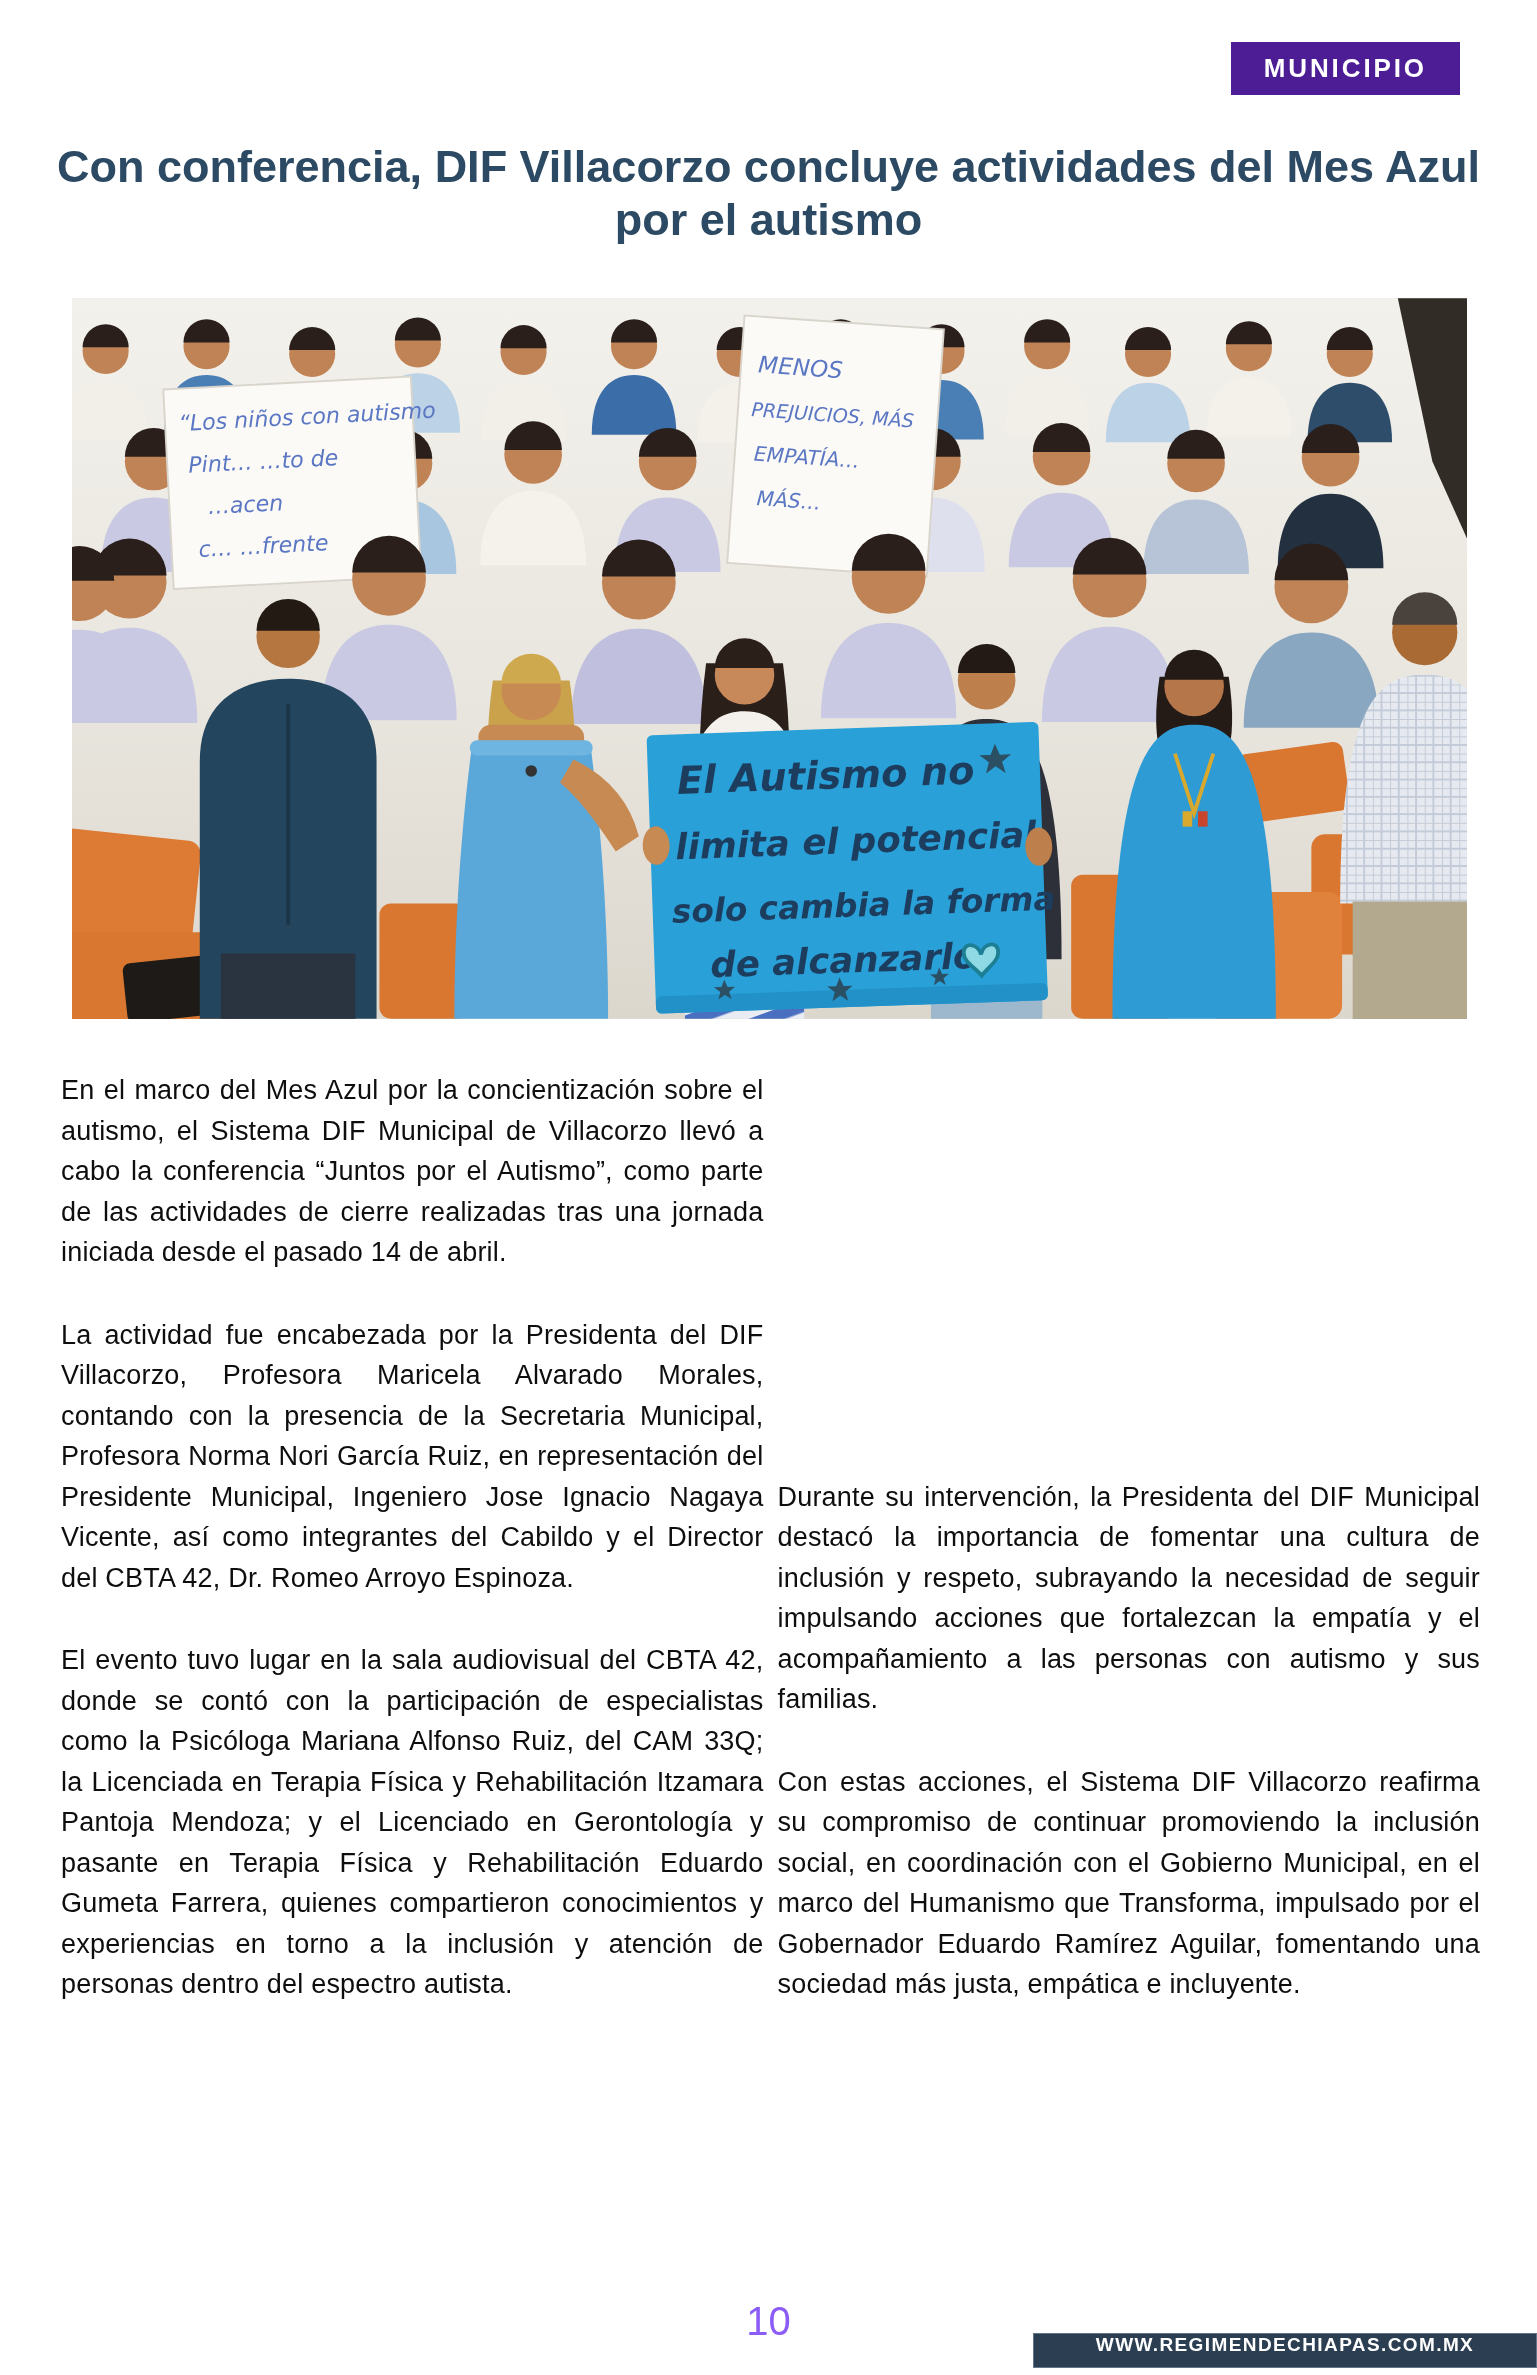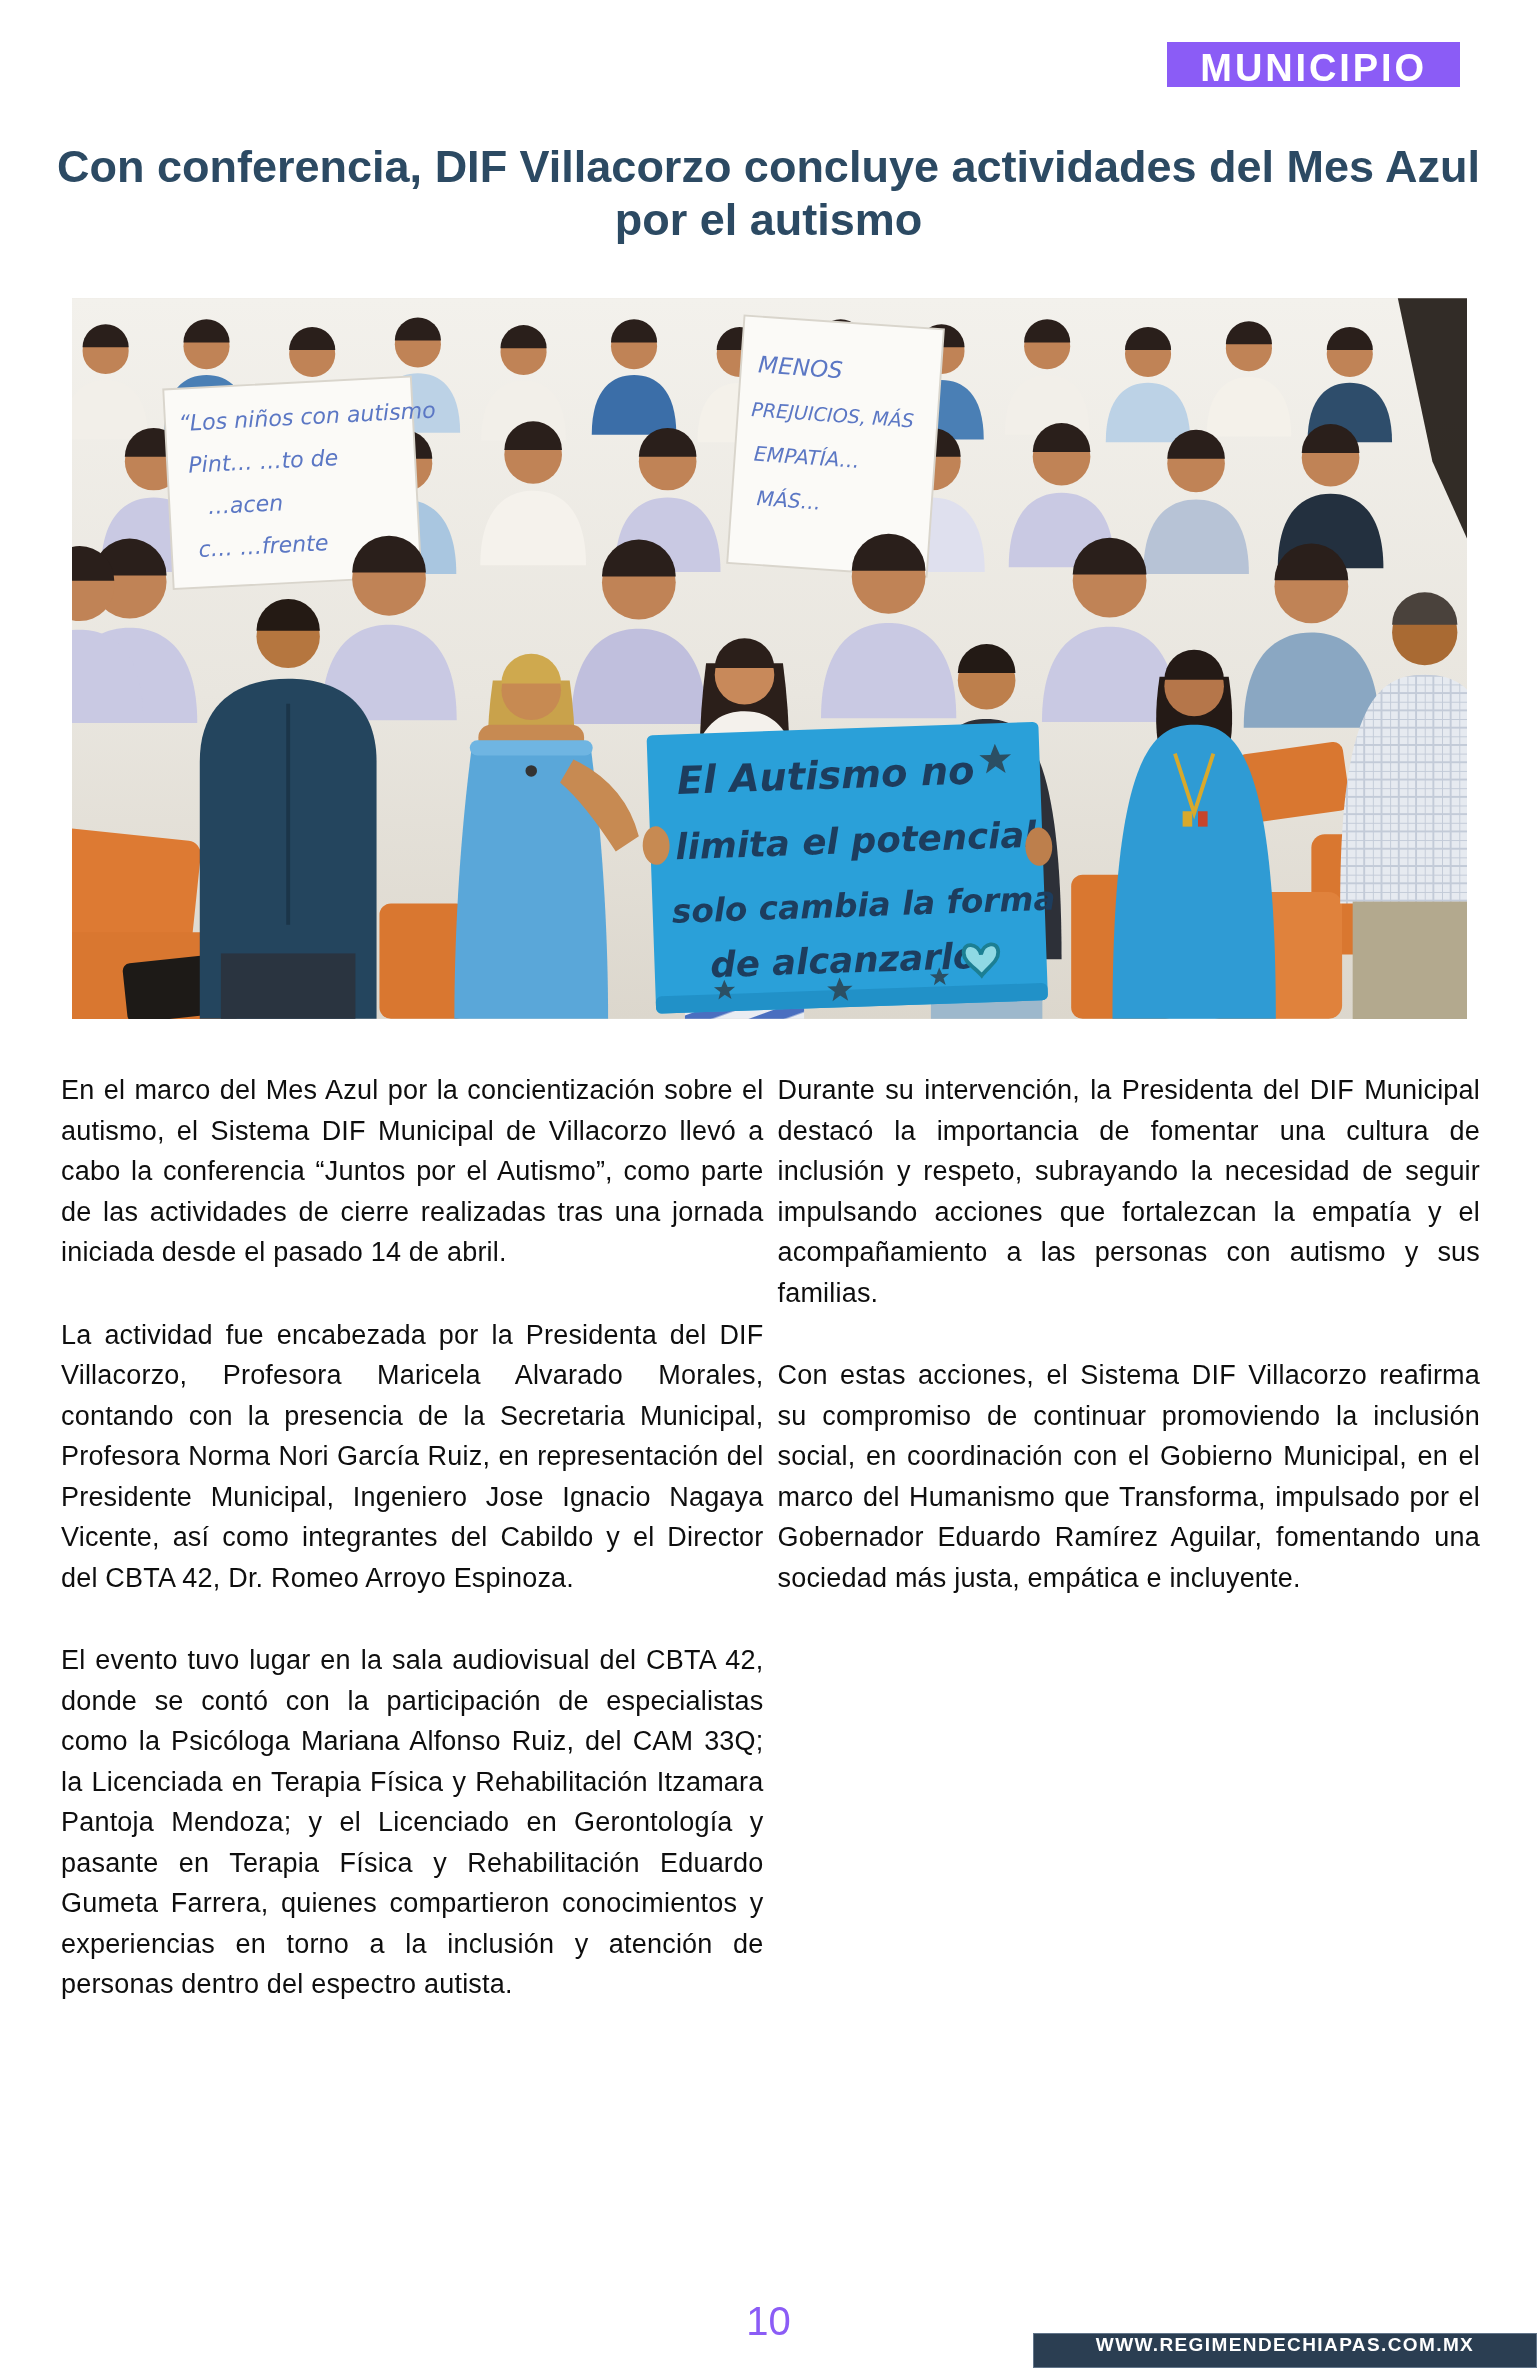--- a/index.html
+++ b/index.html
@@ -1,35 +1,35 @@
 <!DOCTYPE html>
 <html lang="es"><head>
 <meta charset="utf-8">
 <style>
   html,body{margin:0;padding:0;background:#ffffff;}
   .page{position:relative;width:1537px;height:2376px;background:#ffffff;
         font-family:"Liberation Sans", sans-serif;overflow:hidden;}
 
   
-  .badge{position:absolute;top:42px;right:77px;height:45px;line-height:53px;
-         padding:0 33px;background:#8b5cf6;color:#ffffff;font-size:38px;
+  .badge{position:absolute;top:42px;right:77px;height:53px;line-height:53px;
+         padding:0 33px;background:#4c1d95;color:#ffffff;font-size:26px;
          font-weight:700;letter-spacing:2.9px;}
 
   
   .title{position:absolute;top:140px;left:53px;right:53px;margin:0;
          text-align:center;font-family:Liberation Sans, sans-serif;
          font-size:45px;line-height:1.18;font-weight:700;color:#2C4A63;}
 
   
   .photo{position:absolute;top:298px;left:72px;width:1395px;height:721px;
          margin:0;background:#e9e6df;}
   .photo svg{display:block;width:100%;height:100%;}
 
   
-  .article{position:absolute;top:1070px;left:61px;width:1419px;display:flex;gap:14px;}
+  .article{position:absolute;top:1070px;left:61px;width:1419px;display:flex;gap:14px;align-items:flex-end;}
   .column{flex:1;text-align:justify;font-size:27px;line-height:1.5;
           color:#0e0e0e;letter-spacing:0.2px;}
   .column p{margin:0 0 42px 0;}
 
   
   .page-number{position:absolute;top:2299px;left:0;width:100%;text-align:center;
                font-size:40px;color:#8b5cf6;}
   .footer-bar{position:absolute;top:2333px;right:0;width:504px;height:35px;
               background:#2B3E52;border:1px solid #62758a;box-sizing:border-box;
               display:flex;align-items:flex-start;justify-content:center;}

